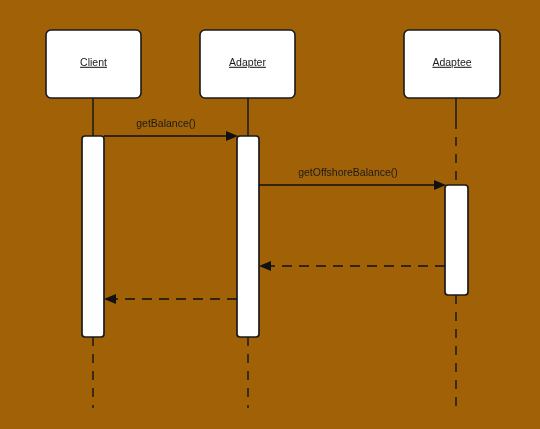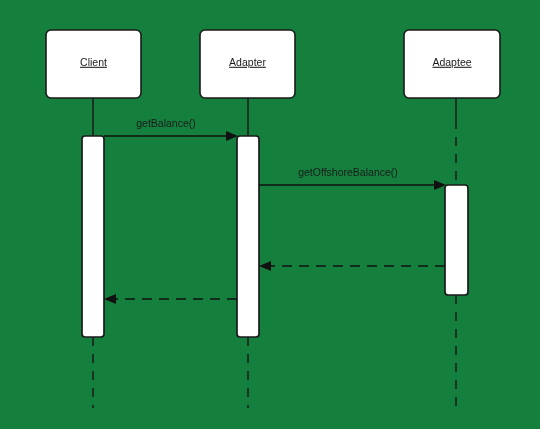--- a/index.html
+++ b/index.html
@@ -10,21 +10,21 @@
   body {
     width: 540px;
     height: 429px;
     font-family: "Liberation Sans", sans-serif;
     overflow: hidden;
   }
   #diagram-root {
     position: relative;
     width: 540px;
     height: 429px;
-    background: #15803d;
+    background: #a16207;
   }
   svg.diagram-canvas {
     position: absolute;
     left: 0;
     top: 0;
     width: 540px;
     height: 429px;
     display: block;
   }
   .participant-box {

